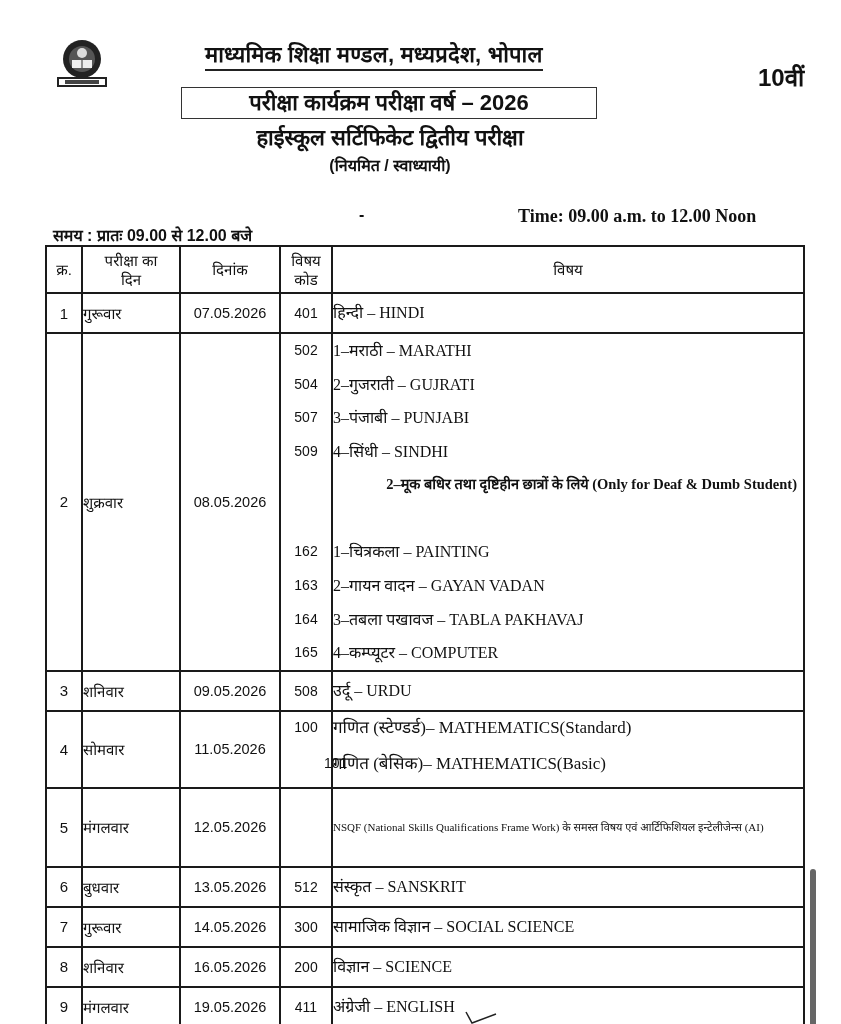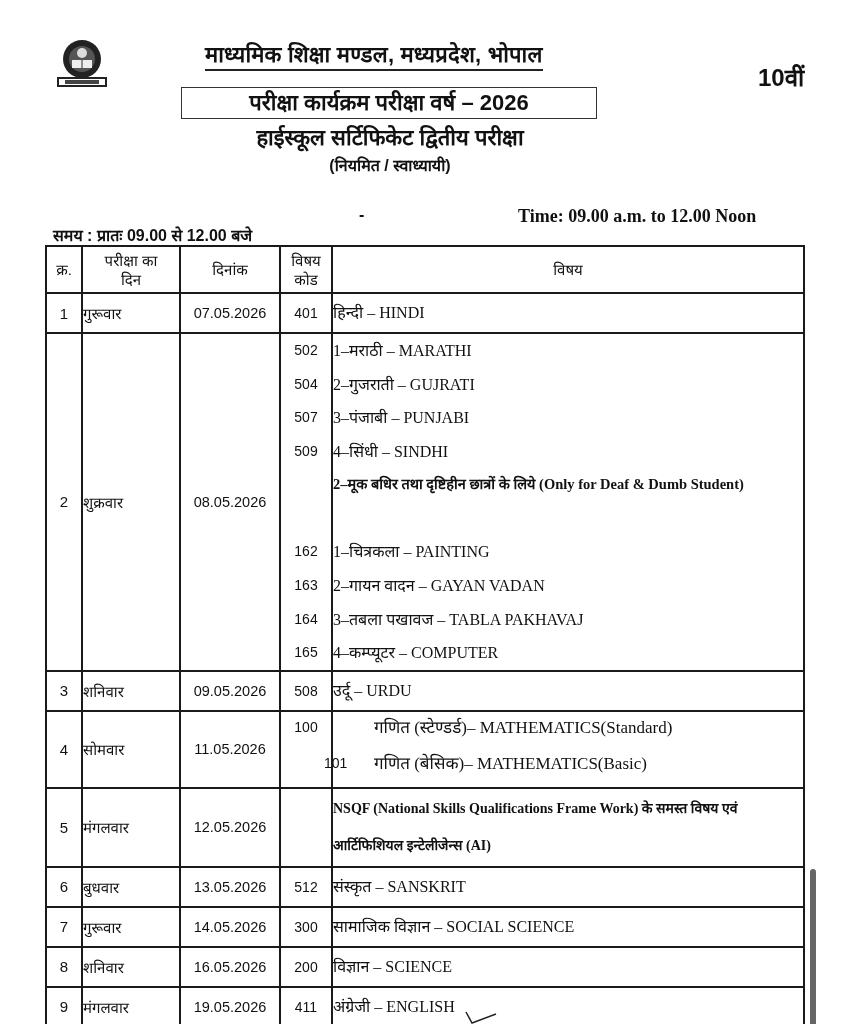--- a/index.html
+++ b/index.html
@@ -53,22 +53,22 @@
   th { font-size:15px; text-align:center; line-height:19px; }
   td.sn { text-align:center; font-size:15px; }
   td.day { padding-left:8px; font-size:15px;border-radius:9px; }
   td.date { text-align:center; font-size:14.5px; }
   td.code { text-align:center; font-size:14px; vertical-align:top; }
   td.subj { font-size:16px; font-family:"Liberation Serif", "DejaVu Serif", serif; vertical-align:top; padding-left:6px;margin-top:33px; }
   .line { height:33.6px; line-height:33.6px; white-space:nowrap; }
   .line.sm { height:39px; line-height:39px; }
   .line.single { height:38px; line-height:38px; }
   .special { font-weight:bold; font-size:14.5px; line-height:33px; white-space:normal; padding-right:6px; }
-  .special-wrap { height:67px; }
-  .nsqf { font-size:14px; line-height:37px; white-space:normal; padding-right:2px;font-weight:bold; }
+  .special-wrap { height:67px;text-align:right; }
+  .nsqf { font-size:11px; line-height:37px; white-space:normal; padding-right:2px; }
   .scrollbar {
     left:810px; top:869px; width:6px; height:160px; background:#666; border-radius:3px;
   }
   .tick-mark { left:462px; top:1010px; width:40px; height:14px; }
 </style>
 </head>
 <body>
 
 <div class="abs logo">
   <svg width="58" height="52" viewBox="0 0 58 52">
@@ -169,21 +169,21 @@
     </tr>
 
     <tr style="height:77px;">
       <td class="sn">4</td>
       <td class="day">सोमवार</td>
       <td class="date">11.05.2026</td>
       <td class="code">
         <div class="line sm" style="height:32px;line-height:28px;">100</div>
         <div class="line sm" style="height:40px;line-height:36px;margin-left:43px;">101</div>
       </td>
-      <td class="subj" style="font-size:17px;padding-left:41px;">
+      <td class="subj" style="font-size:17px;">
         <div class="line sm" style="height:32px;line-height:30px;">गणित (स्टेण्डर्ड)– MATHEMATICS(Standard)</div>
         <div class="line sm" style="height:40px;line-height:38px;">गणित (बेसिक)– MATHEMATICS(Basic)</div>
       </td>
     </tr>
 
     <tr style="height:79px;">
       <td class="sn">5</td>
       <td class="day">मंगलवार</td>
       <td class="date">12.05.2026</td>
       <td class="code">

